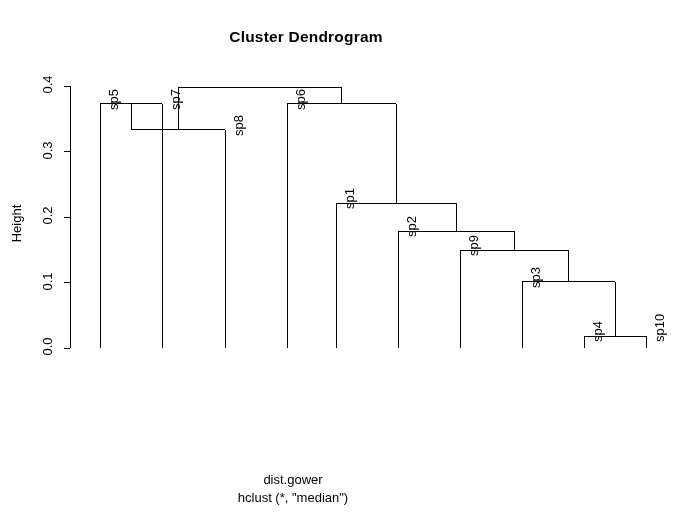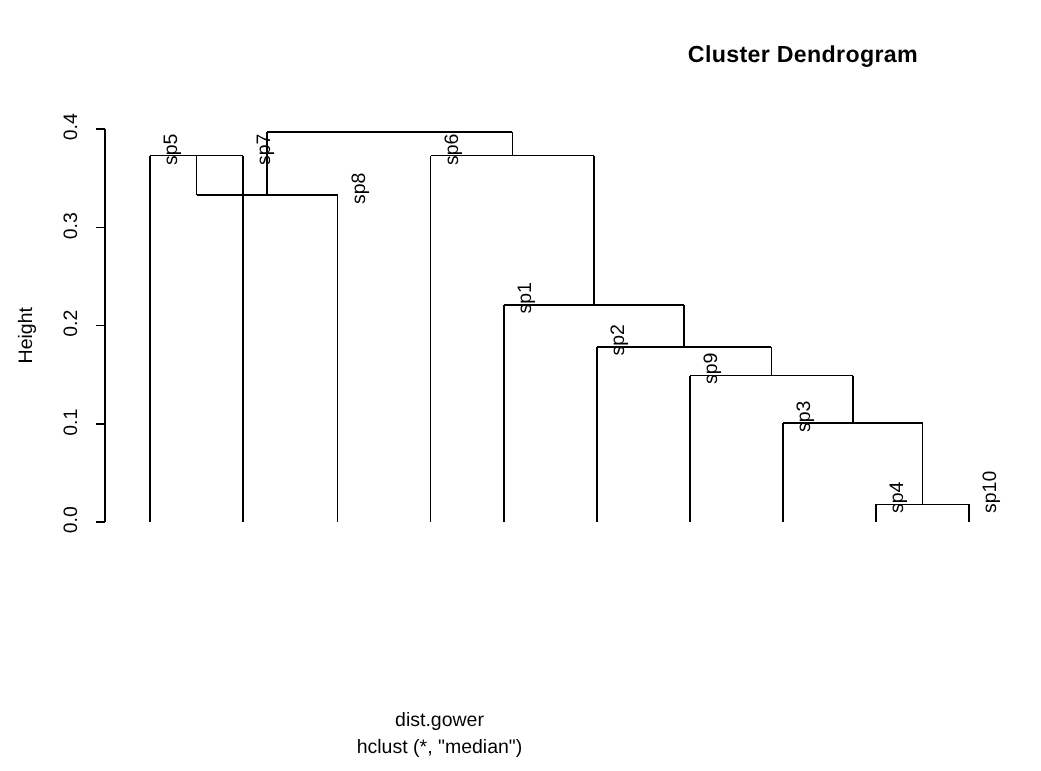--- a/index.html
+++ b/index.html
@@ -19,21 +19,21 @@
     position: absolute;
     left: 0; top: 0;
     width: 694px;
     height: 514px;
   }
   .plot-title {
     position: absolute;
     left: 0;
     top: 28px;
     width: 612px;
-    text-align: right;
+    text-align: center;
     font-size: 15.5px;
     font-weight: bold;
     letter-spacing: 0.2px;
     color: #000;
   }
   .caption {
     position: absolute;
     left: 0;
     width: 586px;
     text-align: center;

